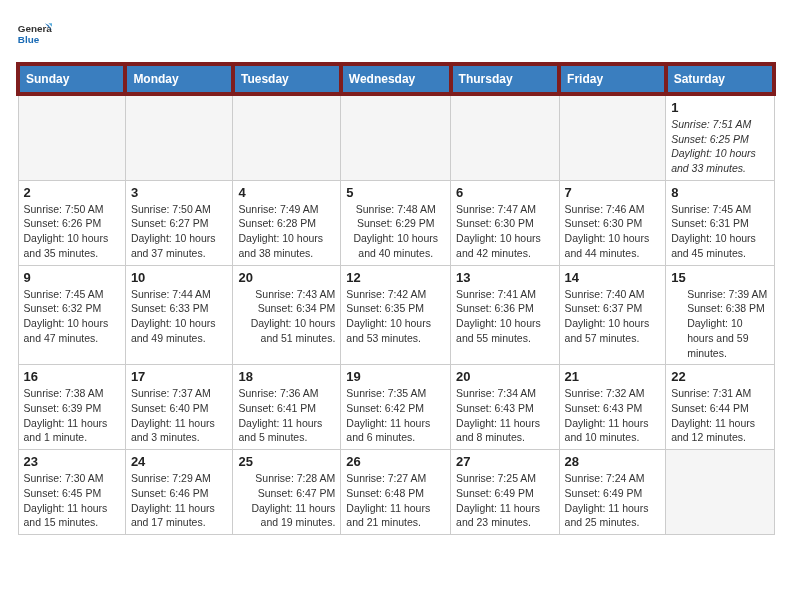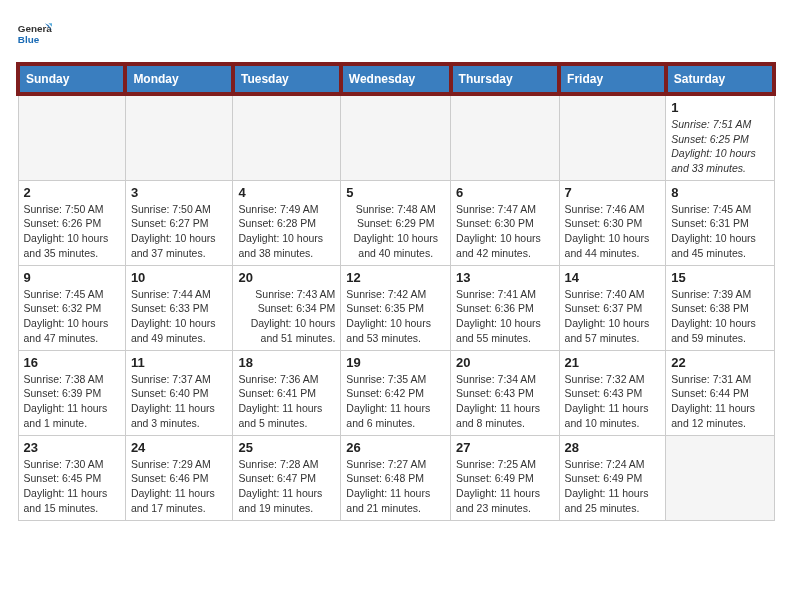--- a/index.html
+++ b/index.html
@@ -196,34 +196,34 @@
 Daylight: 10 hours and 55 minutes.</div>
         </td>
         <td>
           <span class="day-number">14</span>
           <div class="day-info" style="white-space: pre-line;">Sunrise: 7:40 AM
 Sunset: 6:37 PM
 Daylight: 10 hours and 57 minutes.</div>
         </td>
         <td>
           <span class="day-number">15</span>
-          <div class="day-info" style="white-space: pre-line;">Sunrise: 7:39 AM
+          <div class="day-info" style="white-space: pre-line; margin-left: 16px;">Sunrise: 7:39 AM
 Sunset: 6:38 PM
 Daylight: 10 hours and 59 minutes.</div>
         </td>
       </tr>
       <tr>
         <td>
           <span class="day-number">16</span>
           <div class="day-info" style="white-space: pre-line;">Sunrise: 7:38 AM
 Sunset: 6:39 PM
 Daylight: 11 hours and 1 minute.</div>
         </td>
         <td>
-          <span class="day-number">11</span>
+          <span class="day-number">17</span>
           <div class="day-info" style="white-space: pre-line;">Sunrise: 7:37 AM
 Sunset: 6:40 PM
 Daylight: 11 hours and 3 minutes.</div>
         </td>
         <td>
           <span class="day-number">18</span>
           <div class="day-info" style="white-space: pre-line;">Sunrise: 7:36 AM
 Sunset: 6:41 PM
 Daylight: 11 hours and 5 minutes.</div>
         </td>
@@ -260,21 +260,21 @@
 Daylight: 11 hours and 15 minutes.</div>
         </td>
         <td>
           <span class="day-number">24</span>
           <div class="day-info" style="white-space: pre-line;">Sunrise: 7:29 AM
 Sunset: 6:46 PM
 Daylight: 11 hours and 17 minutes.</div>
         </td>
         <td>
           <span class="day-number">25</span>
-          <div class="day-info" style="white-space: pre-line;">Sunrise: 7:28 AM
+          <div class="day-info" style="white-space: pre-line; text-align: right;">Sunrise: 7:28 AM
 Sunset: 6:47 PM
 Daylight: 11 hours and 19 minutes.</div>
         </td>
         <td>
           <span class="day-number">26</span>
           <div class="day-info" style="white-space: pre-line;">Sunrise: 7:27 AM
 Sunset: 6:48 PM
 Daylight: 11 hours and 21 minutes.</div>
         </td>
         <td>

